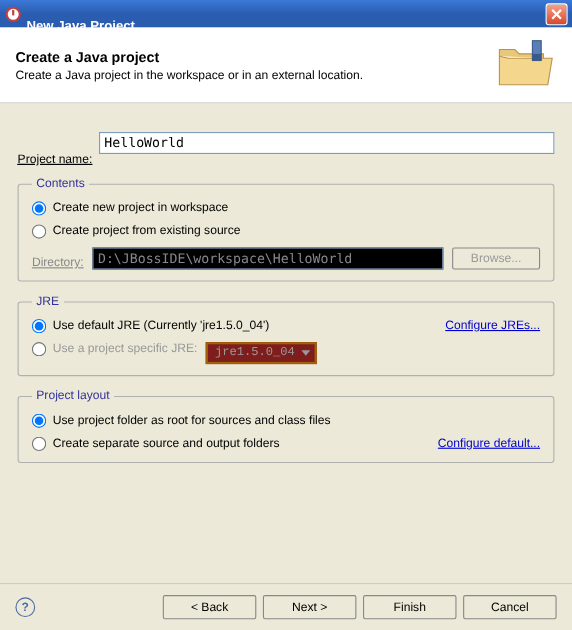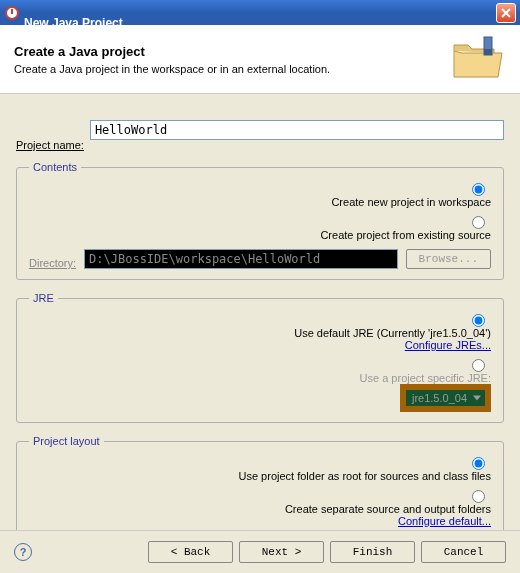--- a/index.html
+++ b/index.html
@@ -21,33 +21,33 @@
 .row { display: flex; align-items: center; margin-bottom: 10px; }
 .row label.leading { margin-right: 6px; text-decoration: underline; text-decoration-color: #000; margin-top: 31px; }
 .row label.leading::first-letter { text-decoration: underline; }
 
 .text-input { flex: 1; border: 1px solid #7f9db9; padding: 2px 4px; font-family: monospace; font-size: 12px; height: 20px; background: #fff; }
 .text-input.disabled { background: #000000; color: #888; }
 
 fieldset { border: 1px solid #b0b0b0; border-radius: 3px; padding: 10px 12px 10px 12px; margin-bottom: 12px; }
 fieldset legend { padding: 0 4px; color: #333399; font-size: 11px; }
 
-.radio-row { display: flex; align-items: flex-end; margin-bottom: 8px; flex-direction: column; }
+.radio-row { display: flex; align-items: flex-start; margin-bottom: 8px; }
 .radio-row input[type=radio] { margin-right: 6px; }
 .radio-row .spacer { flex: 1; }
 .link { color: #0000cc; text-decoration: underline; cursor: pointer; font-size: 11px; }
 
 .dir-row { display: flex; align-items: flex-end; gap: 8px; margin-top: 6px; }
 .dir-row .dir-label { color: #888; text-decoration: underline; }
 .dir-row .dir-input { flex: 1; }
 
-.btn { background: #ece9d8; border: 1px solid #888; border-radius: 2px; padding: 3px 12px; font-size: 11px; min-width: 80px; cursor: pointer; font-family: Liberation Mono, monospace; }
+.btn { background: #ece9d8; border: 1px solid #888; border-radius: 2px; padding: 3px 12px; font-size: 11px; min-width: 80px; cursor: pointer; font-family: Liberation Sans, sans-serif; }
 .btn:disabled { color: #999; cursor: default; }
 
-.combo { border: 6px solid #a16207; background: #14532d; color: #999; padding: 2px 18px 2px 6px; font-family: Liberation Sans, sans-serif; font-size: 11px; position: relative; display: inline-block; min-width: 90px; }
+.combo { border: 2px solid #a16207; background: #7f1d1d; color: #999; padding: 2px 18px 2px 6px; font-family: Liberation Mono, monospace; font-size: 11px; position: relative; display: inline-block; min-width: 90px; }
 .combo::after { content: ""; position: absolute; right: 4px; top: 50%; width: 0; height: 0; border-left: 4px solid transparent; border-right: 4px solid transparent; border-top: 5px solid #999; transform: translateY(-50%); }
 
 .radio-label.disabled { color: #999; }
 
 .buttonbar { position: absolute; bottom: 0; left: 0; right: 0; border-top: 1px solid #ccc; padding: 10px 14px; display: flex; align-items: center; background: #ece9d8; }
 .buttonbar .help { width: 18px; height: 18px; border: 1.5px solid #4a6da7; border-radius: 50%; display: flex; align-items: center; justify-content: center; color: #4a6da7; font-weight: bold; font-size: 11px; cursor: pointer; }
 .buttonbar .buttons { margin-left: auto; display: flex; gap: 6px; }
 .buttonbar .btn { min-width: 85px; padding: 4px 10px; }
 </style>
 </head>

